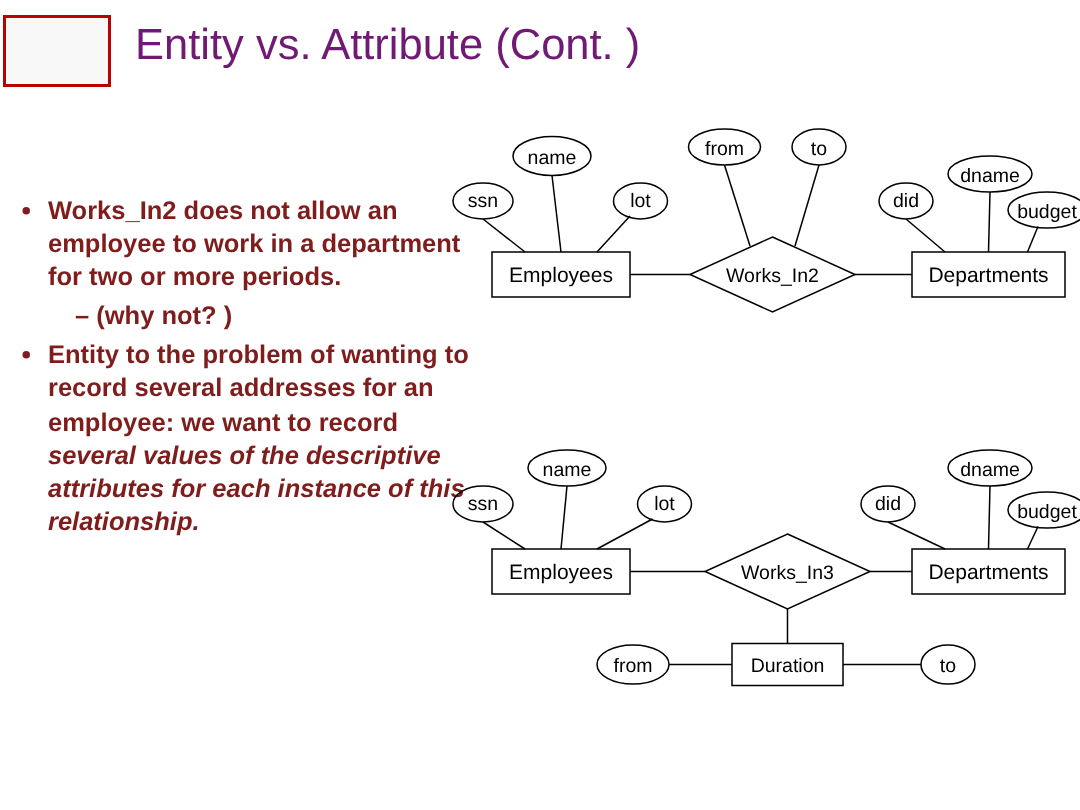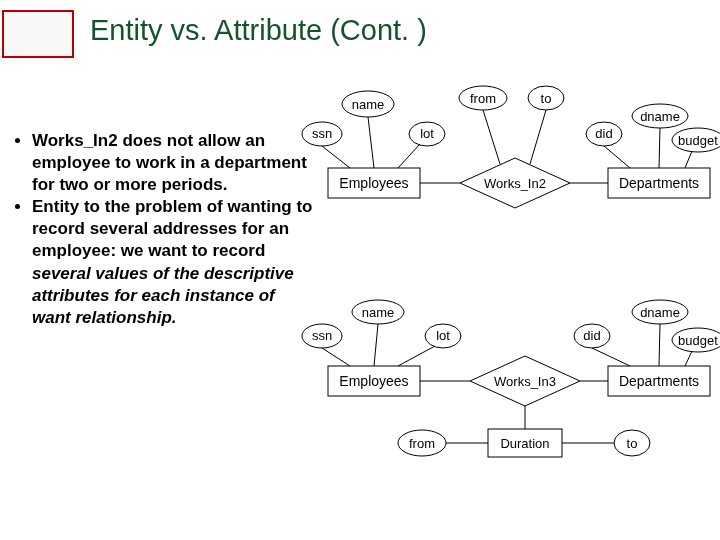--- a/index.html
+++ b/index.html
@@ -28,33 +28,33 @@
     background: #f8f8f8;
     font-size: 5px;
     color: #c00;
     padding: 1px;
     line-height: 1;
   }
   .title {
     position: absolute;
     top: 6px;
     left: 90px;
-    color: #14532d;
+    color: #701a75;
     font-size: 29px;
     font-family: Arial, sans-serif;
   }
   .bullets {
     position: absolute;
     top: 130px;
     left: 14px;
     width: 300px;
     font-family: "Trebuchet MS", Arial, sans-serif;
     font-size: 17px;
     font-weight: bold;
-    color: #000000;
+    color: #7f1d1d;
     line-height: 1.3;
   }
   .bullets ul { list-style: disc; padding-left: 18px; }
   .bullets ul ul { list-style: none; padding-left: 18px; margin: 4px 0; }
   .bullets ul ul li::before { content: "– "; }
   .diagram svg {
     position: absolute;
     top: 86px;
     left: 300px;
     width: 420px;
@@ -97,23 +97,26 @@
 
 <div class="title-area">
   <div class="logo"></div>
   <div class="title">Entity vs. Attribute (Cont. )</div>
 </div>
 
 <div class="bullets">
   <ul>
     <li>
       <span>Works_In2 does not allow an employee to work in a department for two or more periods.</span>
+      <ul>
+        <li>(why not? )</li>
+      </ul>
     </li>
     <li>
-      <span>Entity to the problem   of wanting to record several addresses for an employee:  we want to record </span><i>several values of the descriptive attributes for each instance of want relationship.</i>
+      <span>Entity to the problem   of wanting to record several addresses for an employee:  we want to record </span><i>several values of the descriptive attributes for each instance of this relationship.</i>
     </li>
   </ul>
 </div>
 
 <div class="diagram">
 <svg viewBox="0 0 420 430">
 
   <ellipse class="attr" cx="22" cy="48" rx="20" ry="12"></ellipse>
   <text class="lbl-sm" x="22" y="52" text-anchor="middle">ssn</text>
 

